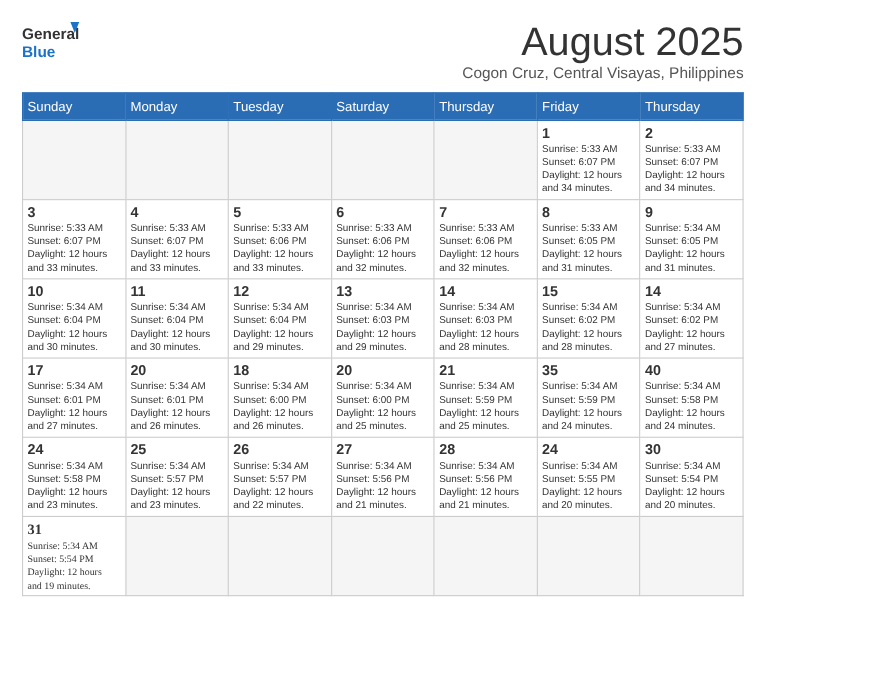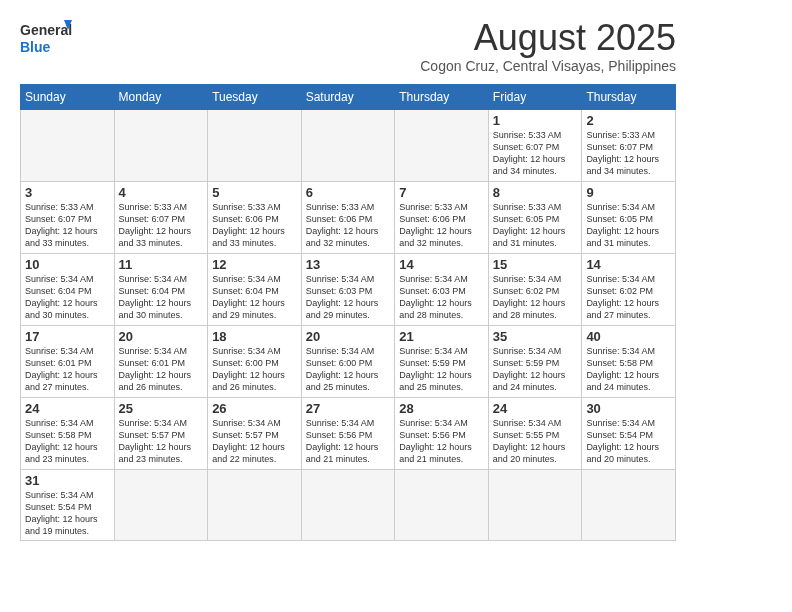--- a/index.html
+++ b/index.html
@@ -56,20 +56,21 @@
       border: 1px solid #ccc;
       vertical-align: top;
       padding: 3px 4px;
       font-size: 9.5px;
       color: #333;
       height: 72px;
       background: #fff;
     }
     tbody tr:last-child td {
       height: 60px;
+      font-family: Liberation Serif, serif;
     }
     .cell-num {
       font-size: 13px;
       font-weight: bold;
       color: #333;
       display: block;
       margin-bottom: 1px;
     }
     .cell-info {
       font-size: 9px;

